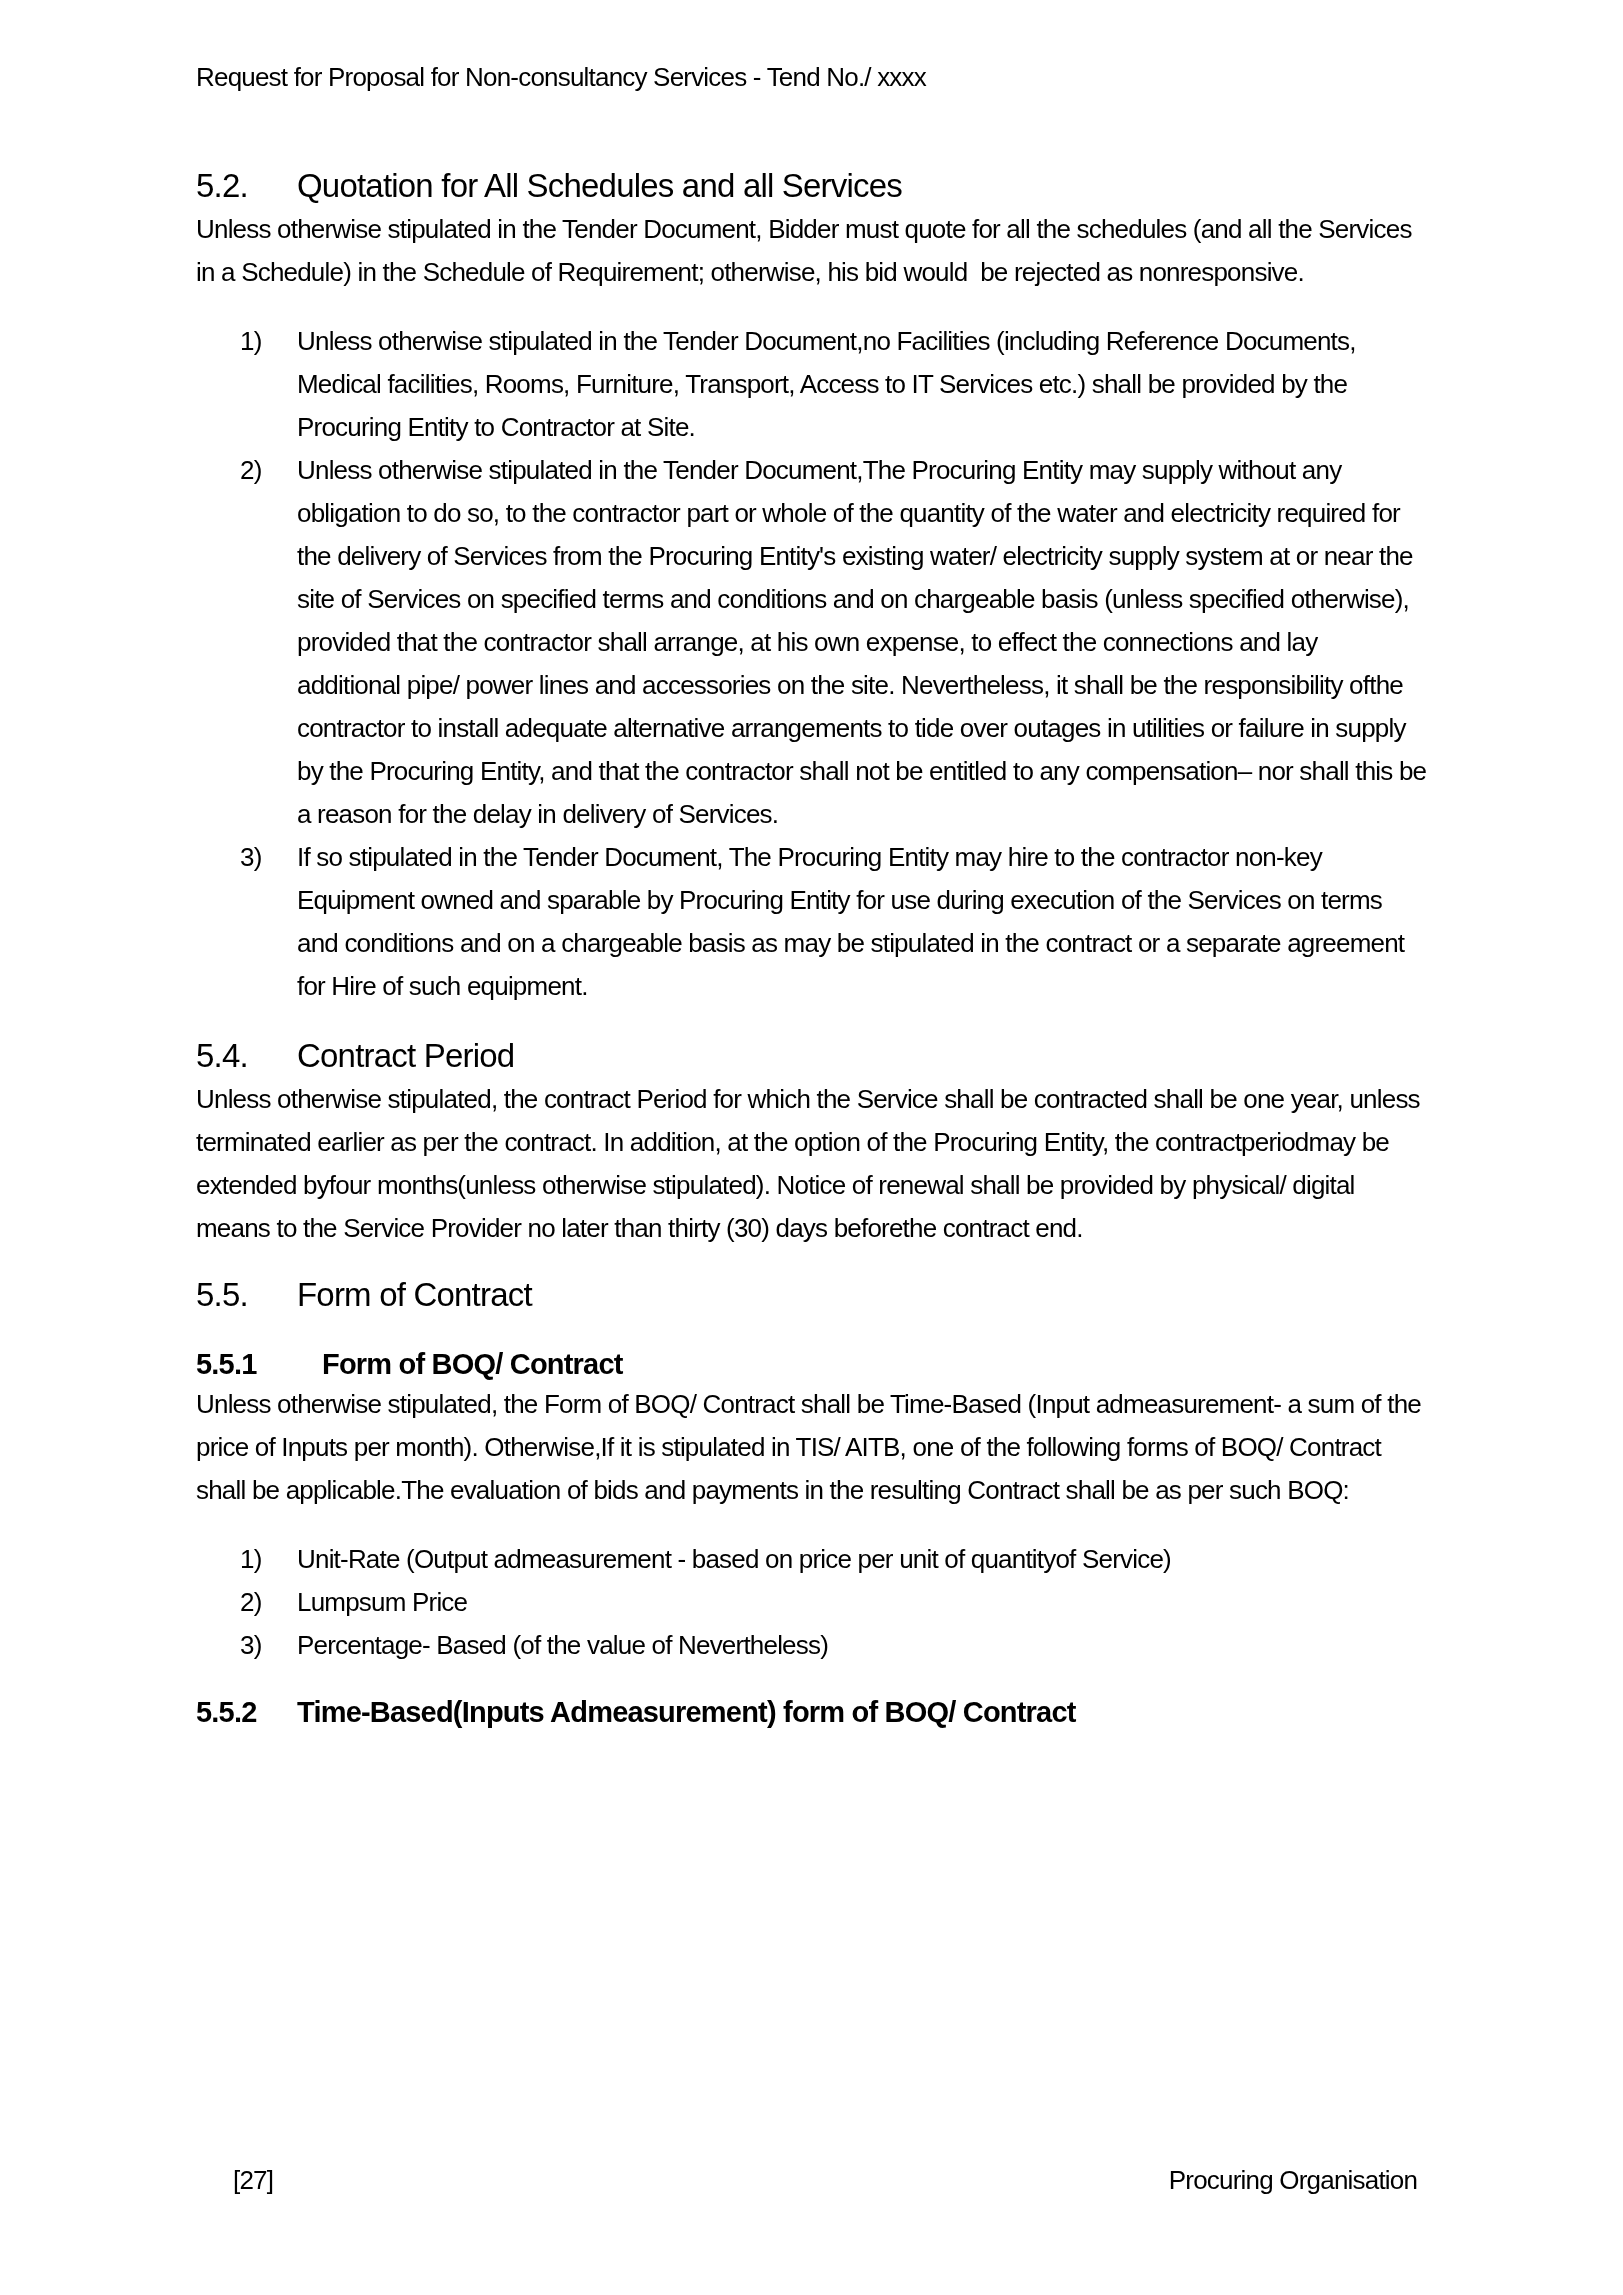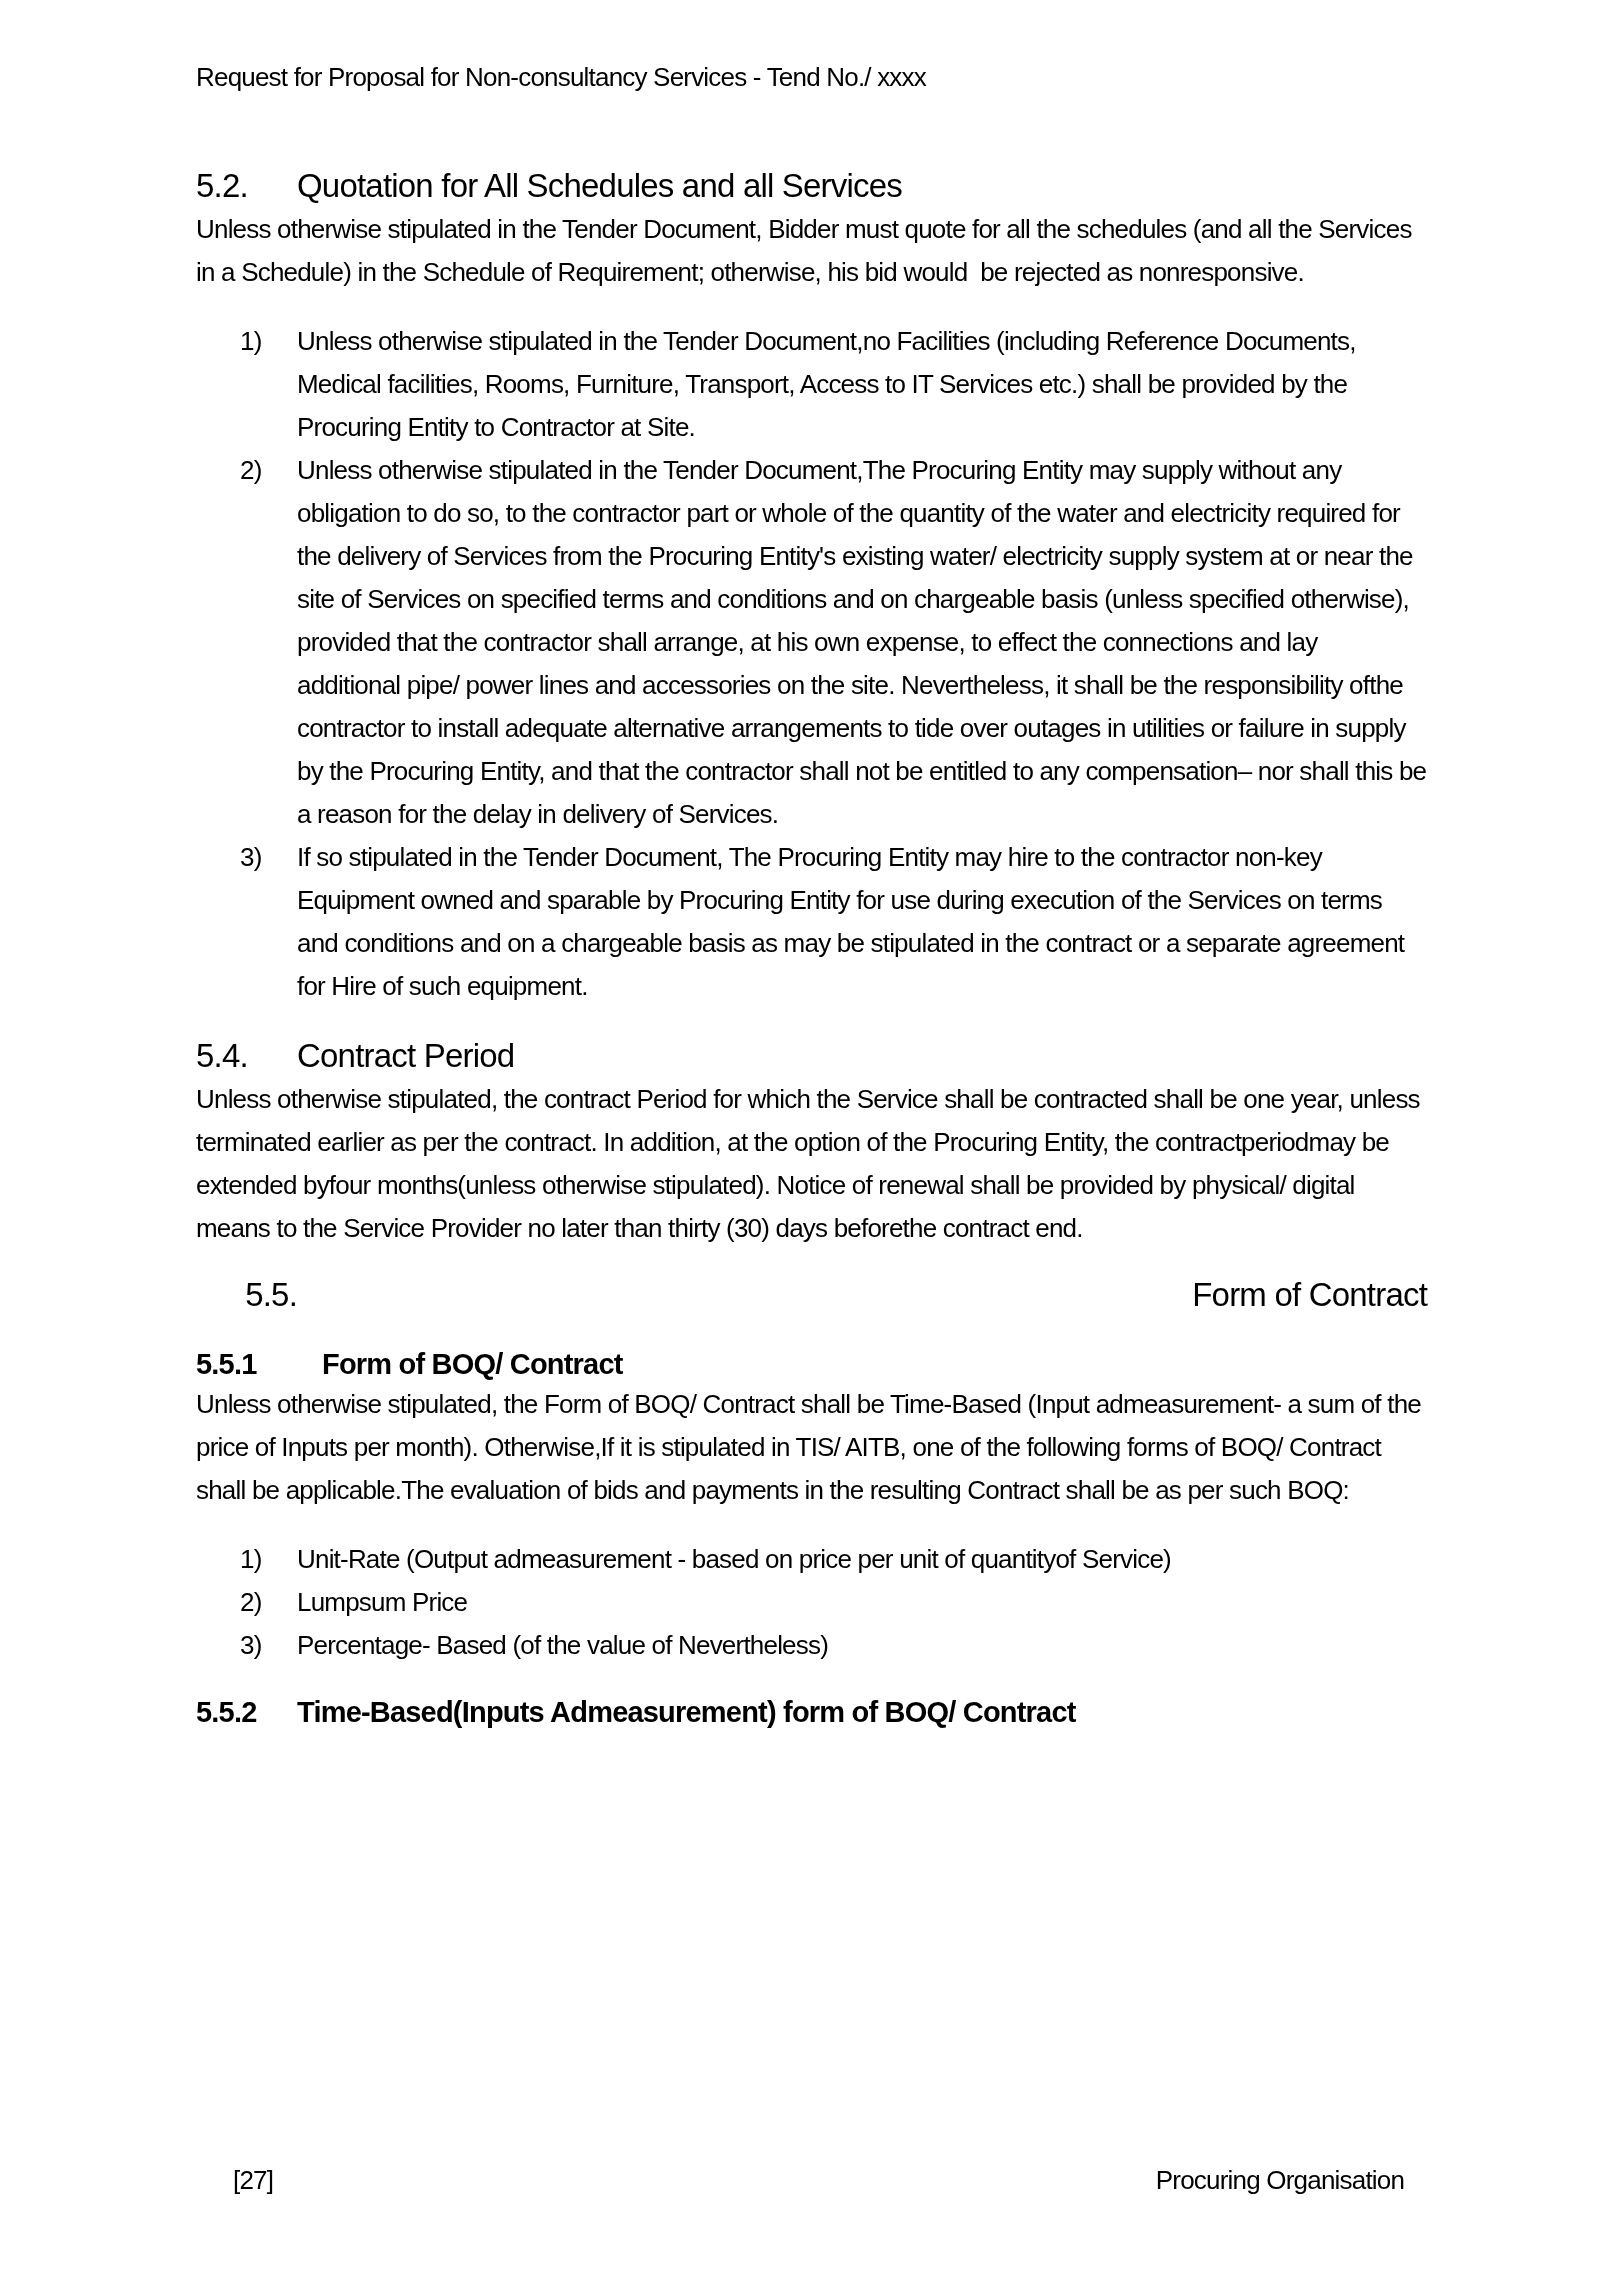--- a/index.html
+++ b/index.html
@@ -47,31 +47,31 @@
   .li .num { flex: 0 0 57px; margin-left: 44px; }
   .li .txt { flex: 1; white-space: pre-wrap; }
 
   
   .h52   { margin-top: 65px; }
   .p52   { margin-top: 31px; }
   .h53   { margin-top: 27.5px; }
   .l53   { margin-top: 26px; }
   .h54   { margin-top: 26px; }
   .p54   { margin-top: 29.4px; }
-  .h55   { margin-top: 23px; text-align: right; }
+  .h55   { margin-top: 23px; }
   .h551  { margin-top: 27.5px; gap: 25px; }
   .p551  { margin-top: 29.4px; }
   .l551  { margin-top: 26px; }
   .h552  { margin-top: 26px; }
 
   .doc-footer {
     position: absolute;
     top: 2159px;
     left: 196px;
-    right: 213px;
+    right: 200px;
     display: flex;
     justify-content: space-between;
     align-items: baseline;
   }
   .doc-footer .fleft { padding-left: 37px; }
   .doc-footer .fright { padding-right: 5.9px; }
 </style>
 </head>
 <body>
 

